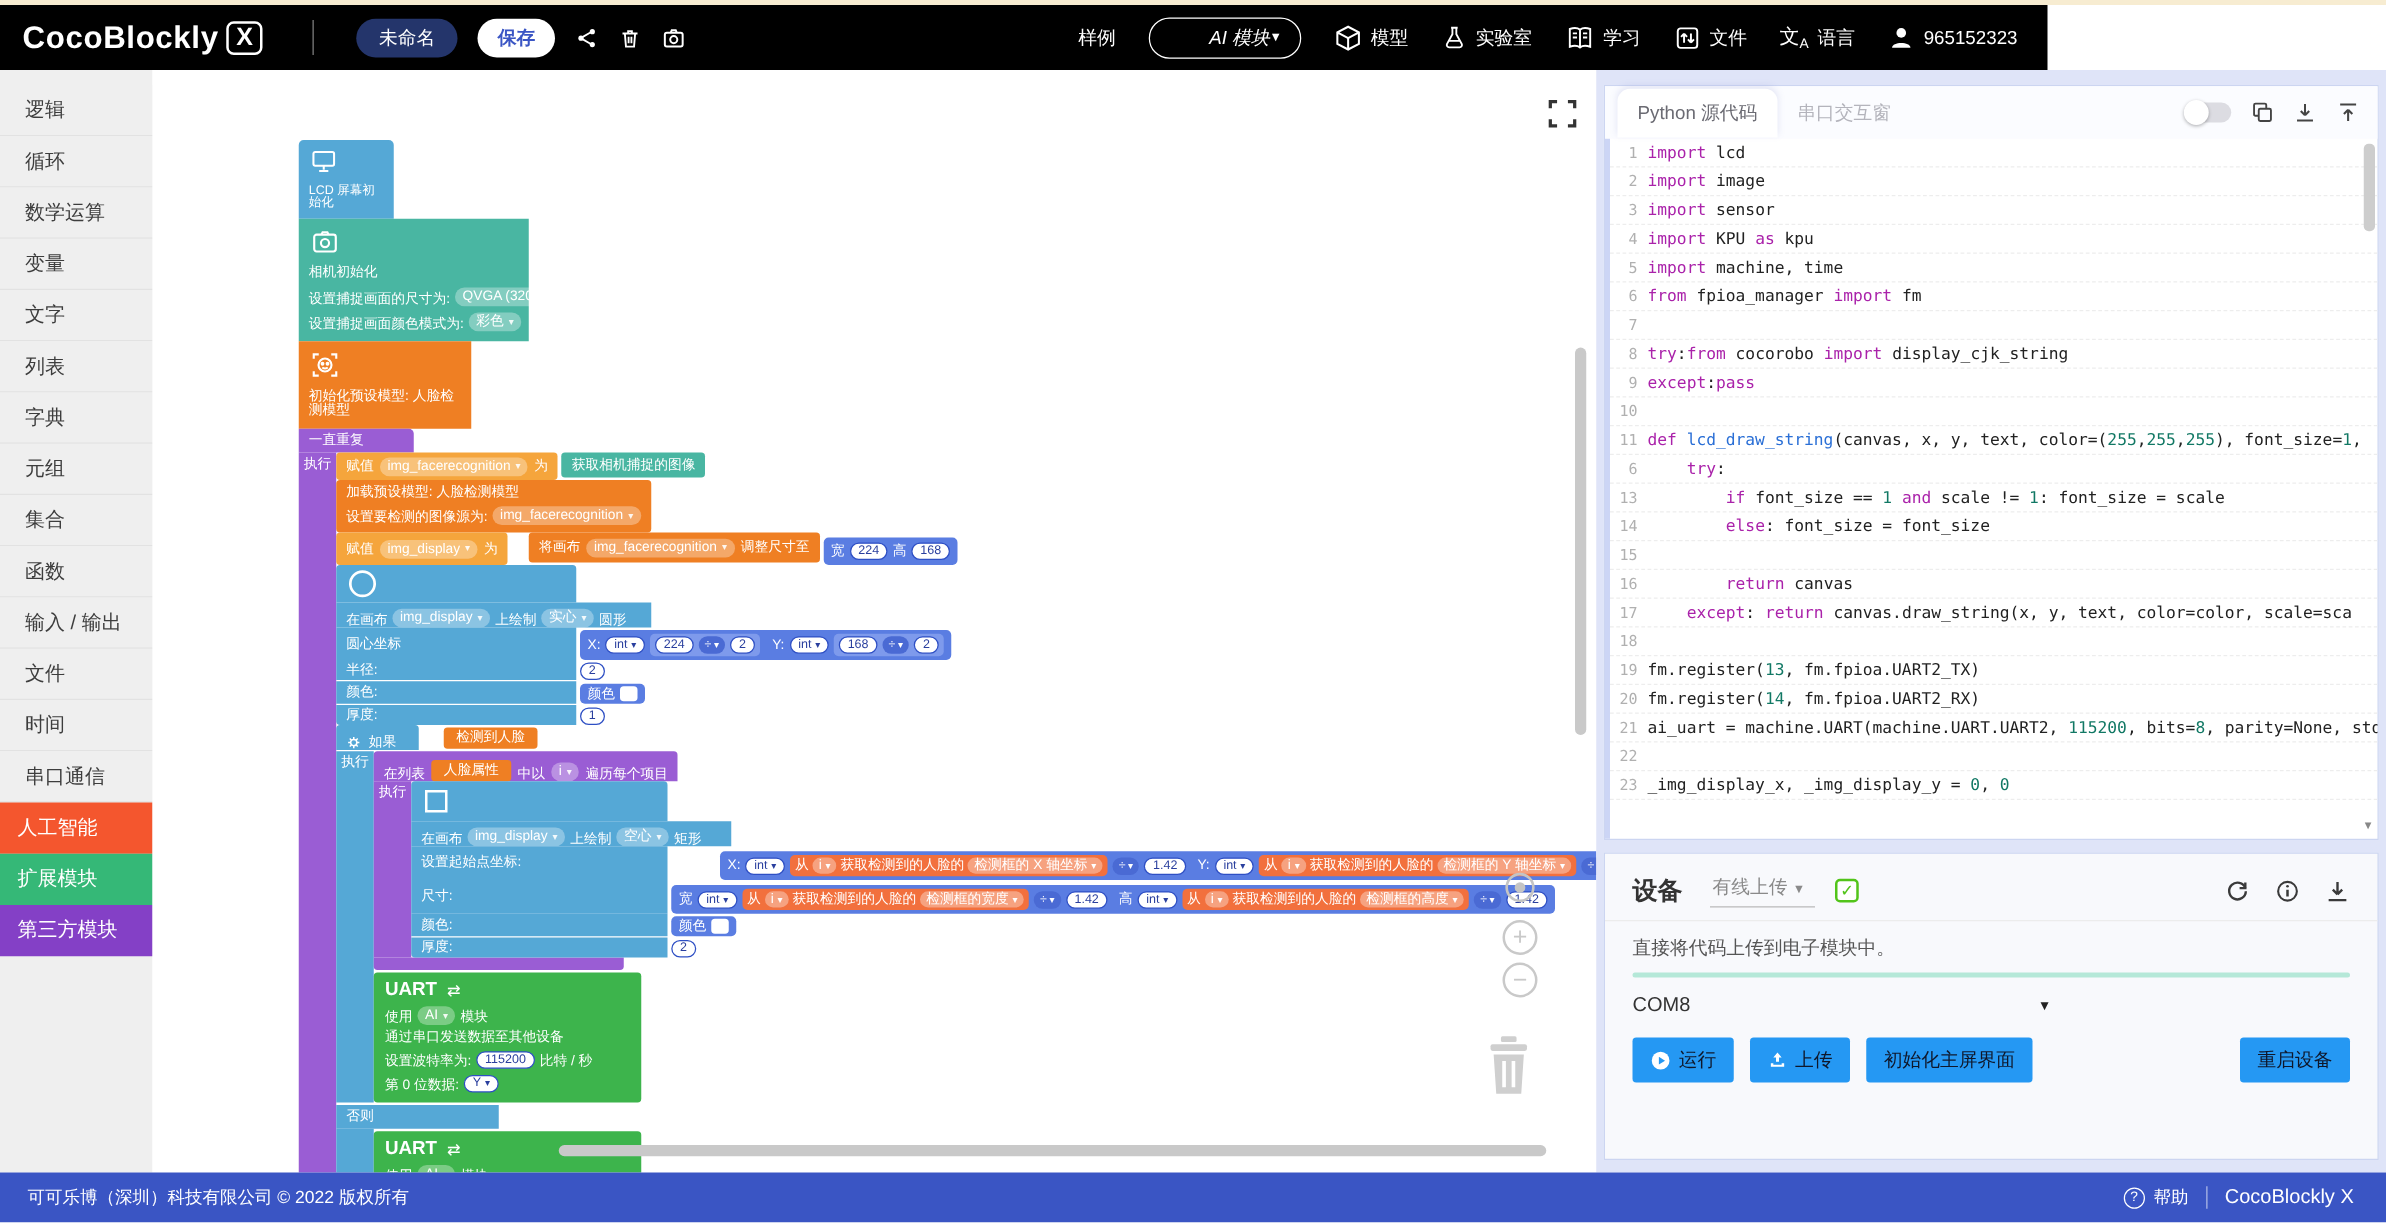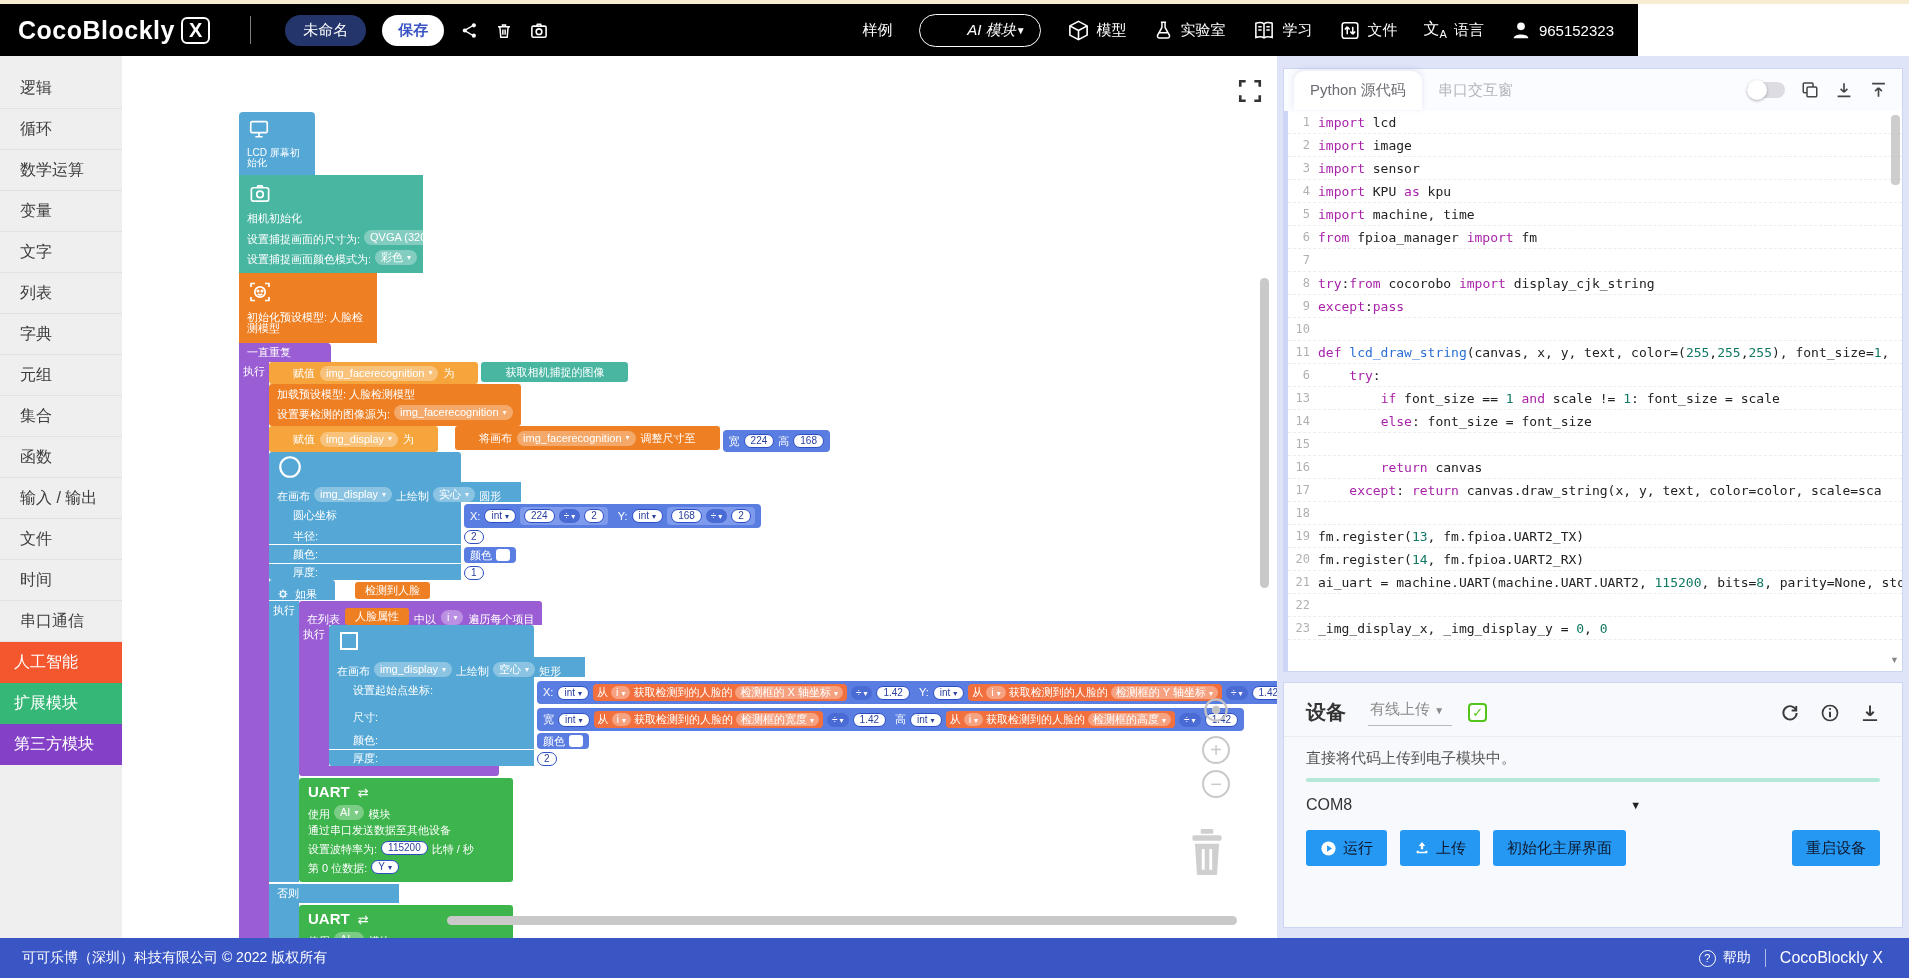--- a/index.html
+++ b/index.html
@@ -42,21 +42,21 @@
   .npill { background:#fff; border:1px solid #2e4fc4; color:#2a3f9e; border-radius:8px; padding:1px 6px; font-size:10px; cursor:text; }
   .npill.dd { cursor:pointer; }
   .npill.dd::after { content:"▾"; font-size:8px; margin-left:3px; color:#2a3f9e; }
   .opdd { background:#4a6ad4; border-radius:8px; padding:2px 5px; font-size:10px; cursor:pointer; }
   .opdd::after { content:"▾"; font-size:8px; margin-left:2px; }
   .chain { background:#5a7de2; border-radius:4px; padding:3px 6px; display:inline-flex; align-items:center; gap:4px; }
   .chain-in { background:#7e9aec; border-radius:4px; padding:2px 4px; display:inline-flex; align-items:center; gap:4px; }
   .getter { background:#f2703d; border-radius:4px; padding:2px 4px; display:inline-flex; align-items:center; gap:3px; }
   .gpill { background:rgba(255,255,255,.35); border-radius:8px; padding:1px 5px; cursor:pointer; }
   .gpill::after { content:"▾"; font-size:8px; margin-left:3px; }
-  .seg { display:flex; align-items:center; gap:5px; padding:0 24px; align-self:stretch; }
+  .seg { display:flex; align-items:center; gap:5px; padding:0 8px; align-self:stretch; }
   .c-blue { background:#55a8d6; } .c-teal { background:#49b6a2; } .c-orange { background:#ef7f23; }
   .c-amber { background:#f5a53c; } .c-purple { background:#9a5dd4; } .c-green { background:#3db44c; }
   .spine { width:30px; background:#9a5dd4; color:#fff; padding-top:4px; text-align:center; flex-shrink:0; }
   .spine.blue { background:#55a8d6; } 
   .swatch { width:14px; height:12px; background:#fff; border-radius:3px; display:inline-block; cursor:pointer; }
 
   
   #rpanel { position:absolute; left:1277px; top:56px; width:632px; height:882px; background:#dfe4f8; }
   #codecard { position:absolute; left:6px; top:12px; width:620px; height:604px; background:#fff; border:1px solid #ccd5f1; }
   .tabbar { height:42px; display:flex; align-items:center; padding-left:10px; background:#fbfcff; }
@@ -372,21 +372,21 @@
                                 <rect x="4" y="4" width="16" height="16"></rect>
                               </svg>
                           </div>
                           <div class="row c-blue" style="width:256px; height:20px; padding-left:8px; gap:4px;">
                             <span>在画布</span>
                             <span class="dpill">img_display</span>
                             <span>上绘制</span>
                             <span class="dpill">空心</span>
                             <span>矩形</span>
                           </div>
-                          <div class="row" style="height:27px;">
+                          <div class="row" style="height:27px;gap:39px;">
                             <div class="seg c-blue" style="width:205px; height:27px;">
                                 <span>设置起始点坐标:</span>
                               </div>
                             <div class="chain" style="margin-left:3px;">
                               <span>X:</span>
                               <span class="npill dd">int</span>
                               <span class="getter">
                                 <span>从</span>
                                 <span class="gpill">i</span>
                                 <span>获取检测到的人脸的</span>

